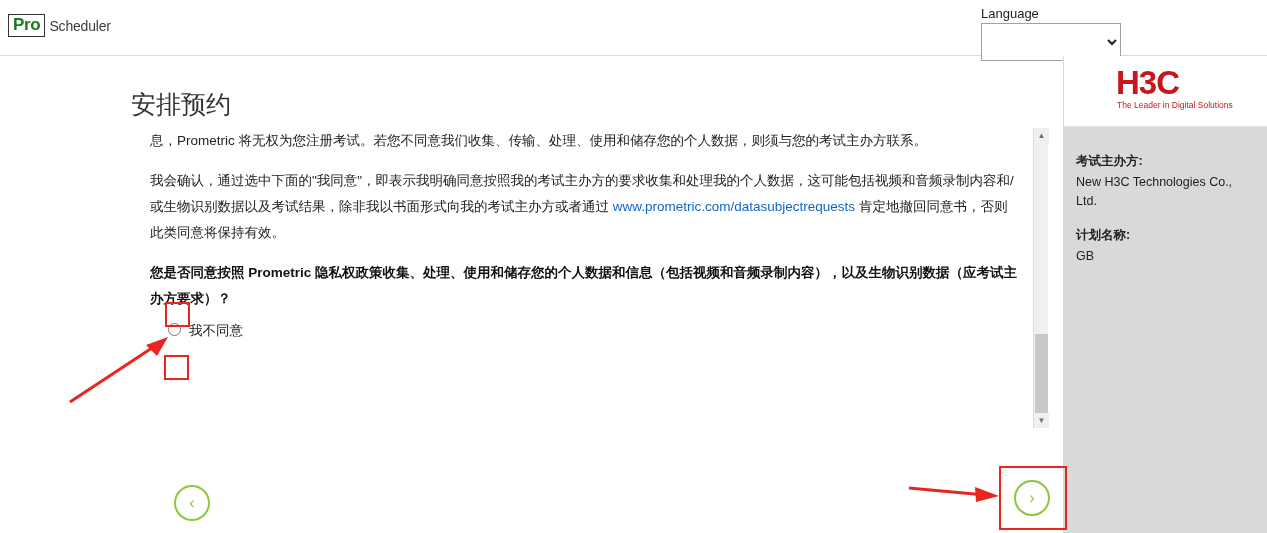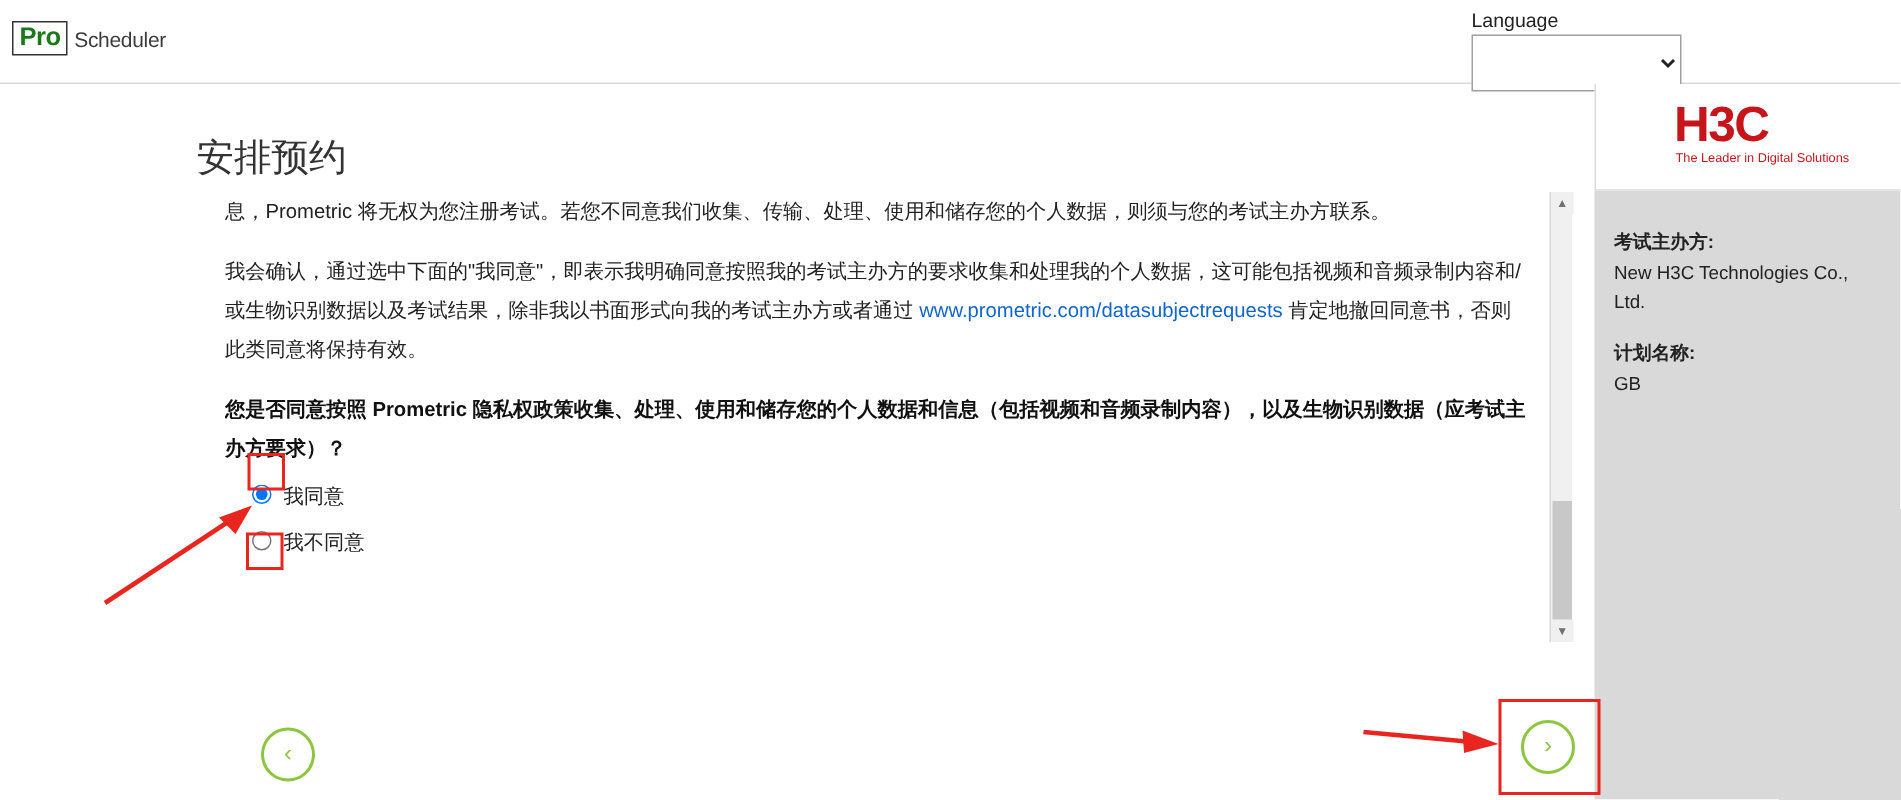--- a/index.html
+++ b/index.html
@@ -297,24 +297,20 @@
 <div class="consent-panel">
   <div class="consent-inner">
 
     <p class="consent-p">息，Prometric 将无权为您注册考试。若您不同意我们收集、传输、处理、使用和储存您的个人数据，则须与您的考试主办方联系。</p>
 
     <p class="consent-p"><span>我会确认，通过选中下面的"我同意"，即表示我明确同意按照我的考试主办方的要求收集和处理我的个人数据，这可能包括视频和音频录制内容和/或生物识别数据以及考试结果，除非我以书面形式向我的考试主办方或者通过 </span><a href="#">www.prometric.com/datasubjectrequests</a><span> 肯定地撤回同意书，否则此类同意将保持有效。</span></p>
 
     <p class="consent-q">您是否同意按照 Prometric 隐私权政策收集、处理、使用和储存您的个人数据和信息（包括视频和音频录制内容），以及生物识别数据（应考试主办方要求）？</p>
 
 
-    <div class="opt-row">
-      <input type="radio" name="consent" checked="" style="">
-      <span class="opt-text">我同意</span>
-    </div>
 
     <div class="opt-row">
       <input type="radio" name="consent" style="">
       <span class="opt-text">我不同意</span>
     </div>
 
   </div>
 </div>
 
 <div class="scrollbar">

